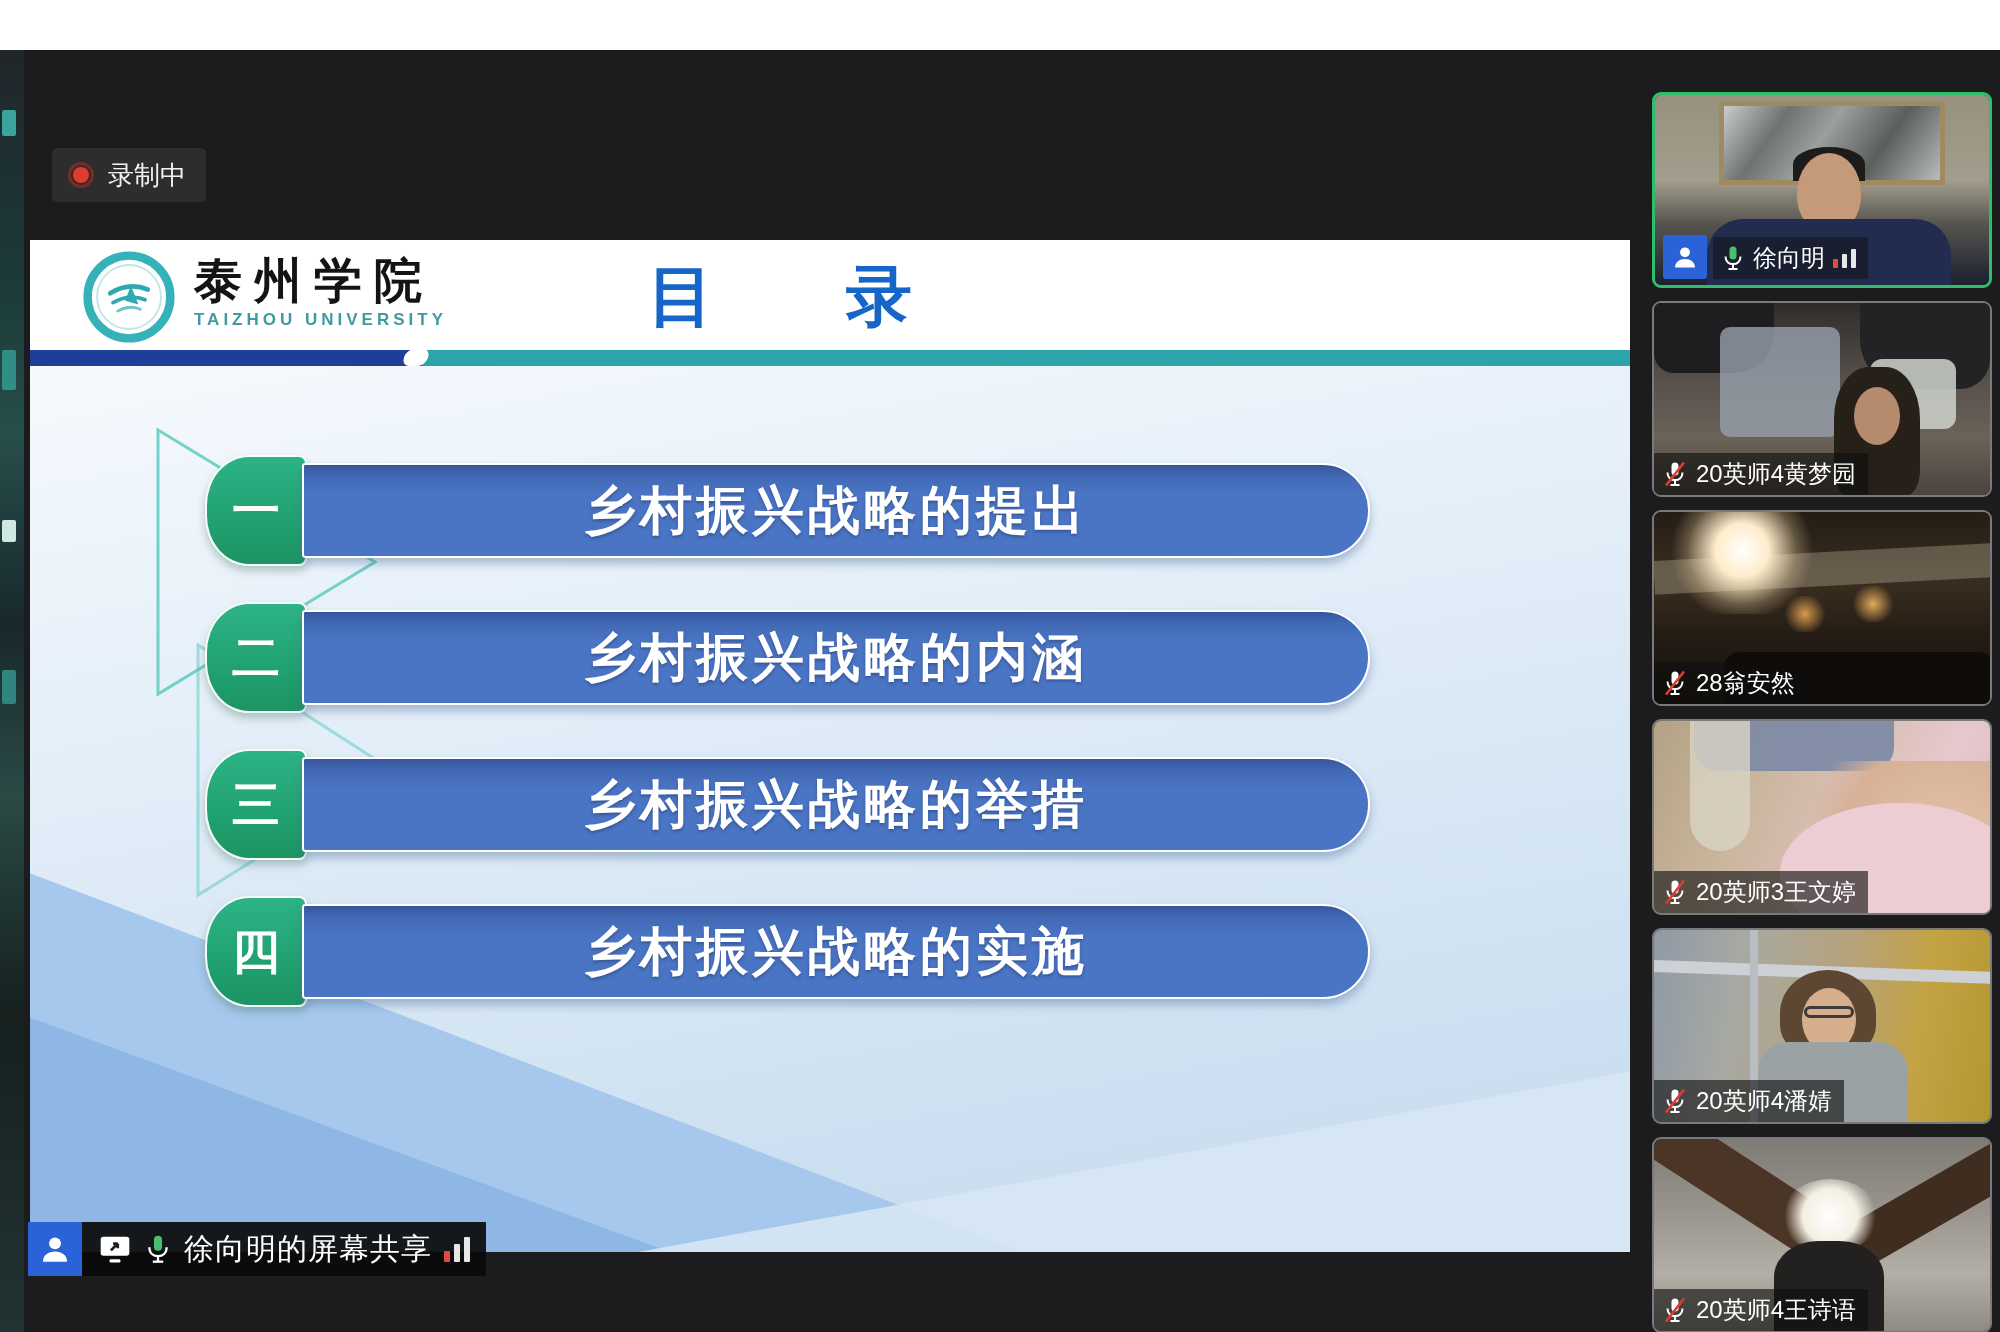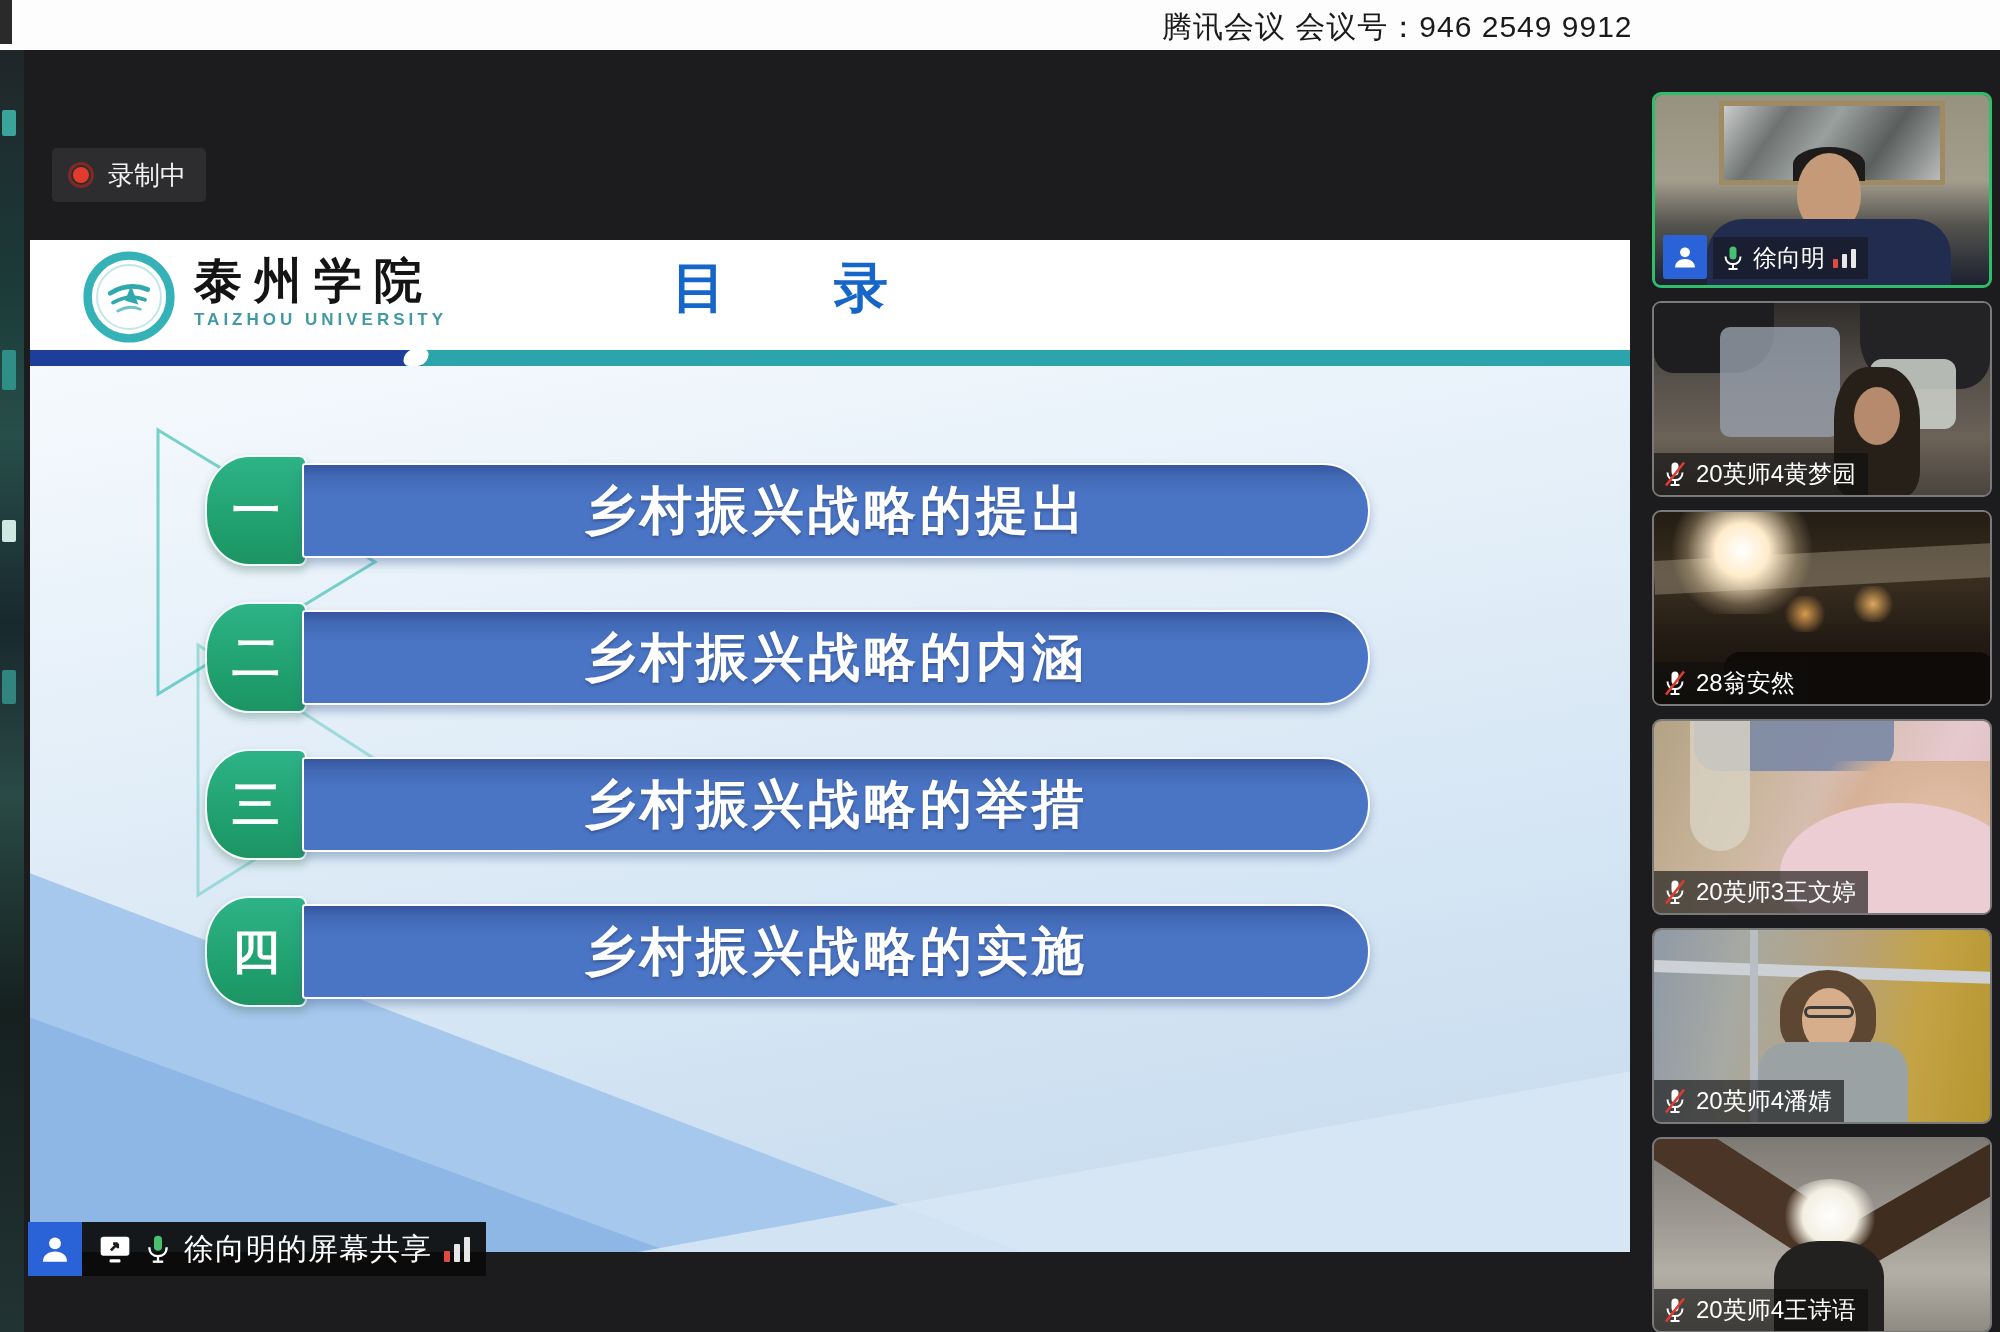--- a/index.html
+++ b/index.html
@@ -38,21 +38,21 @@
   .header-bar-teal { position:absolute; top:110px; left:392px; width:1208px; height:16px; background:#2ba4ab; }
   .header-bar-dot { position:absolute; top:109px; left:374px; width:24px; height:17px; background:#fff; border-radius:8px; transform:skewX(-18deg); }
 
   .logo { position:absolute; left:52px; top:10px; display:flex; align-items:flex-start; gap:18px; }
   .logo-mark { width:94px; height:94px; }
   .logo-texts { display:flex; flex-direction:column; padding-top:6px; }
   .logo-cn { font-family:"Liberation Serif","DejaVu Serif",serif; font-weight:bold; font-size:48px; color:#141414; letter-spacing:12px; line-height:1.05; }
   .logo-en { font-size:17px; letter-spacing:4px; color:#3f9aa4; font-weight:bold; margin-top:4px; }
 
   .slide-title { position:absolute; left:430px; top:12px; width:640px; text-align:center;
-    font-size:54px; font-weight:bold; color:#1566c8; }
+    font-size:66px; font-weight:bold; color:#1566c8; }
 
   .deco-chevrons { position:absolute; left:110px; top:150px; }
 
   .toc-row { position:absolute; left:0; width:1600px; height:95px; }
   .toc-tab { position:absolute; left:175px; top:-8px; width:102px; height:111px;
     background:linear-gradient(180deg,#2db387 0%,#1f9e6d 70%,#1d9463 100%);
     border:2px solid rgba(255,255,255,.95); border-radius:44px 8px 8px 44px/50px 8px 8px 50px;
     box-shadow:0 5px 9px rgba(60,110,90,.35);
     display:flex; align-items:center; justify-content:center;
     color:#fff; font-size:48px; font-weight:bold; }
@@ -146,24 +146,20 @@
   .sc-wsy .beam2 { top:40px; right:-90px; width:290px; height:46px; background:#3f2d20; transform:rotate(-30deg); border-radius:10px; }
   .sc-wsy .lamp { top:40px; left:128px; width:96px; height:74px;
     background:radial-gradient(circle,#ffffff 0,#f3efe2 45%,rgba(240,235,220,0) 75%); border-radius:50%; }
   .sc-wsy .person { bottom:0; left:120px; width:110px; height:90px; background:#23211f; border-radius:40% 40% 0 0; }
 </style>
 </head>
 <body>
 
 <div class="screen">
 
-  <div class="titlebar">
-    <span class="corner-notch"></span>
-    <span class="meeting-title">腾讯会议 会议号：946 2549 9912</span>
-  </div>
 
   <div class="main">
 
     <div class="left-sliver">
       <i class="sliver-speck" style="top:60px;height:26px;background:#3aa39a;"></i>
       <i class="sliver-speck" style="top:300px;height:40px;background:#2f8f86;"></i>
       <i class="sliver-speck" style="top:470px;height:22px;background:#cfe8e2;"></i>
       <i class="sliver-speck" style="top:620px;height:34px;background:#31857e;"></i>
     </div>
 

